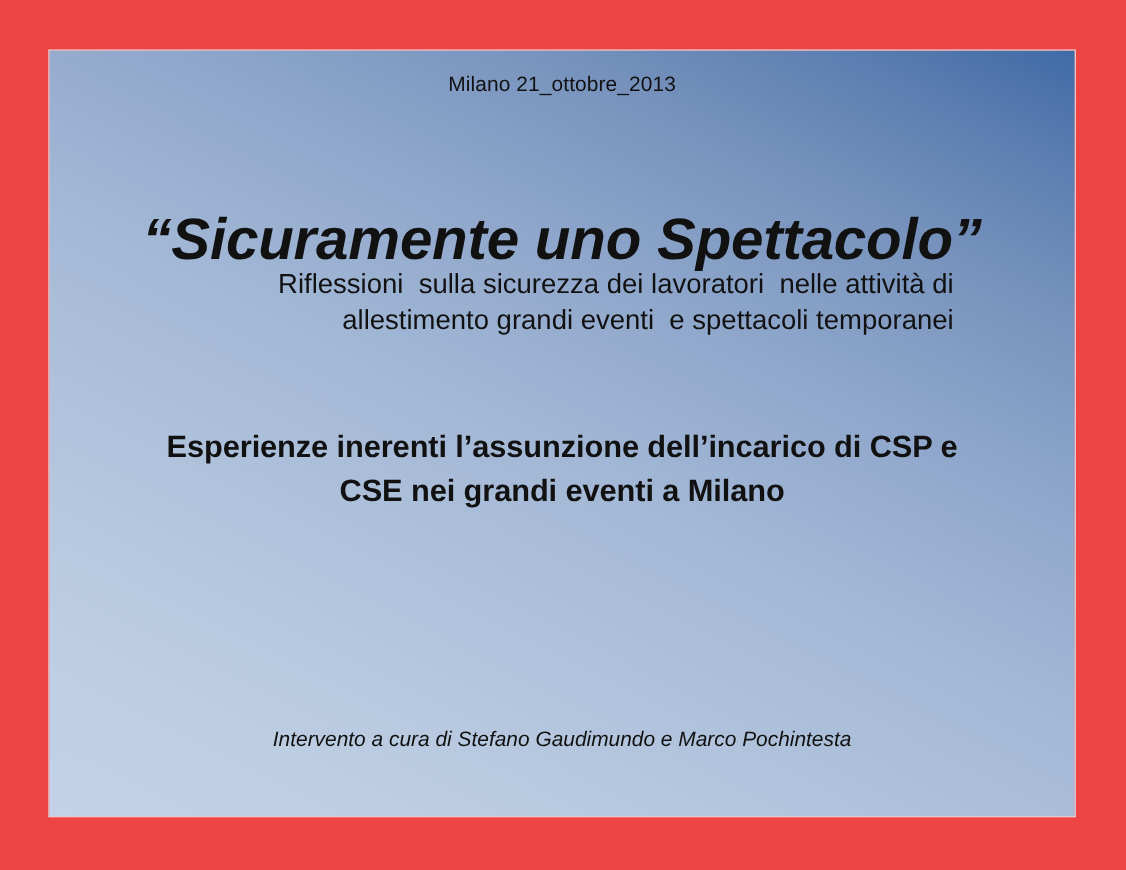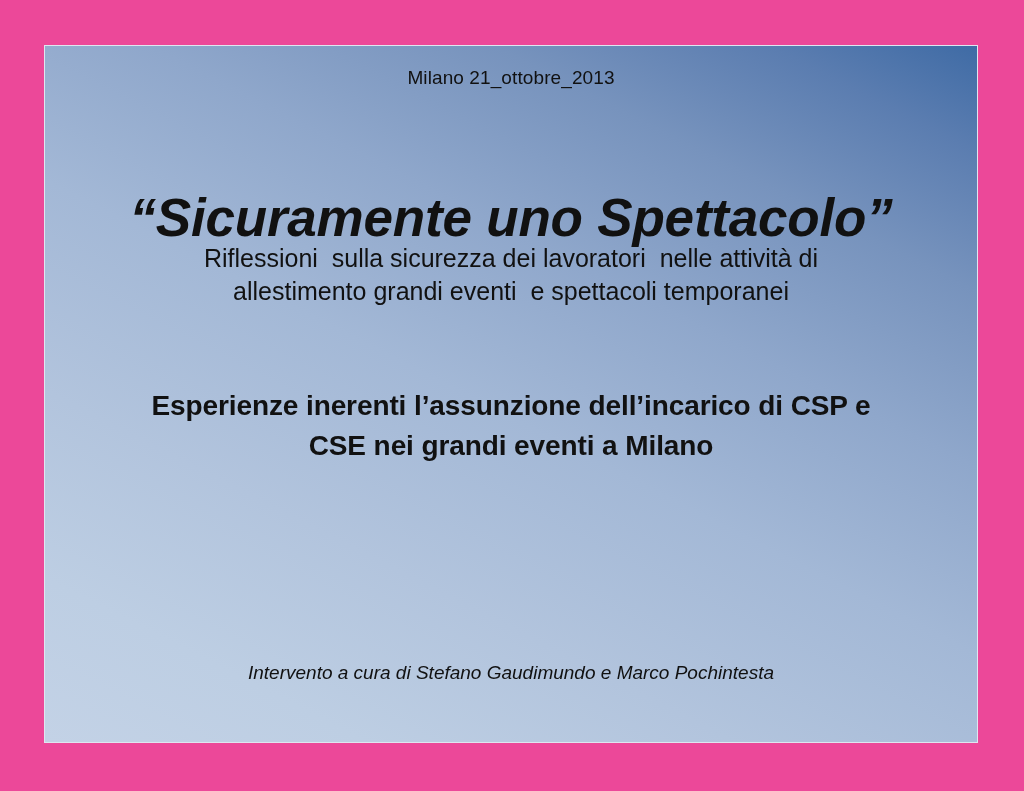--- a/index.html
+++ b/index.html
@@ -13,21 +13,21 @@
     height: 791px;
     overflow: hidden;
     font-family: "Liberation Sans", sans-serif;
     -webkit-font-smoothing: antialiased;
   }
 
   #slide-canvas {
     position: relative;
     width: 1024px;
     height: 791px;
-    background: #ec4899;
+    background: #ef4444;
   }
 
   
   #slide {
     position: absolute;
     left: 44px;
     top: 45px;
     width: 934px;
     height: 698px;
     box-sizing: border-box;
@@ -82,20 +82,21 @@
   }
 
   
   #subtitle {
     top: 196px;
     font-size: 25px;
     font-weight: 400;
     line-height: 1.32;
     padding: 0 110px;
     box-sizing: border-box;
+    text-align: right;
   }
 
   
   #section-heading {
     top: 340px;
     font-size: 28px;
     font-weight: 700;
     line-height: 1.42;
     padding: 0 75px;
     box-sizing: border-box;

